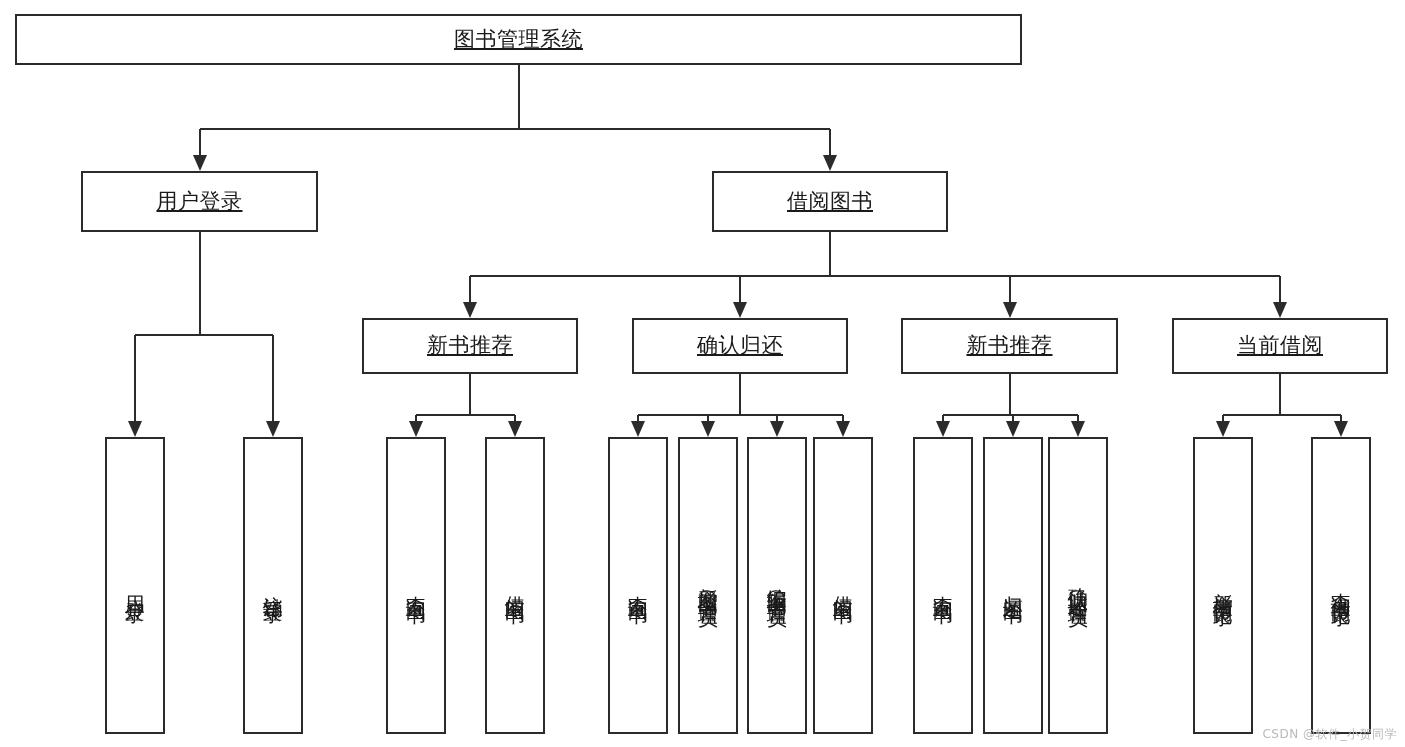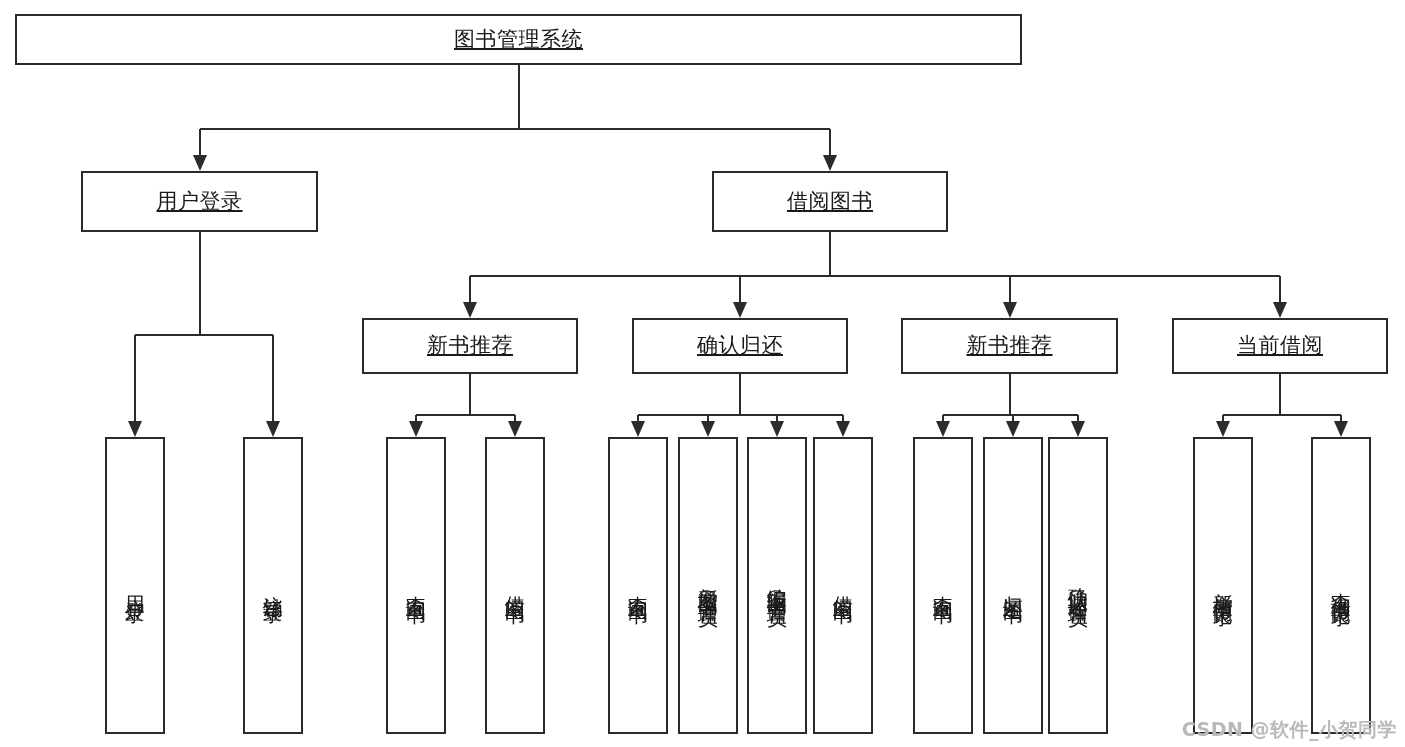--- a/index.html
+++ b/index.html
@@ -60,26 +60,25 @@
     height: 0;
     border-left: 7px solid transparent;
     border-right: 7px solid transparent;
     border-top: 16px solid #2b2b2b;
   }
   
   #watermark {
     position: absolute;
     right: 8px;
     bottom: 4px;
-    font-size: 19px;
+    font-size: 12px;
     color: #b9b9b9;
     font-family: "DejaVu Sans", "Liberation Sans", sans-serif;
     white-space: nowrap;
     letter-spacing: 0.5px;
-    font-weight: bold;
   }
 </style>
 </head>
 <body>
 
 <div id="canvas">
 
   <div id="connectors">
       <div class="conn vline" style="left: 517.5px; top: 65px; height: 64px;"></div>
       <div class="conn hline" style="left: 199.5px; top: 128px; width: 630.5px;"></div>

